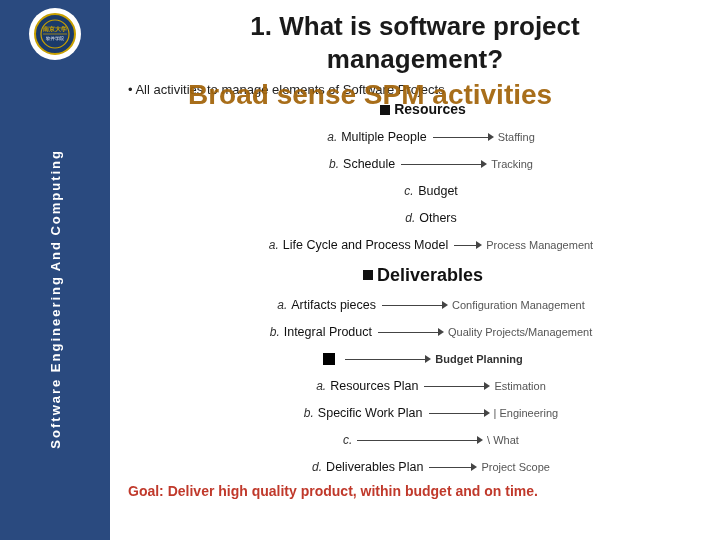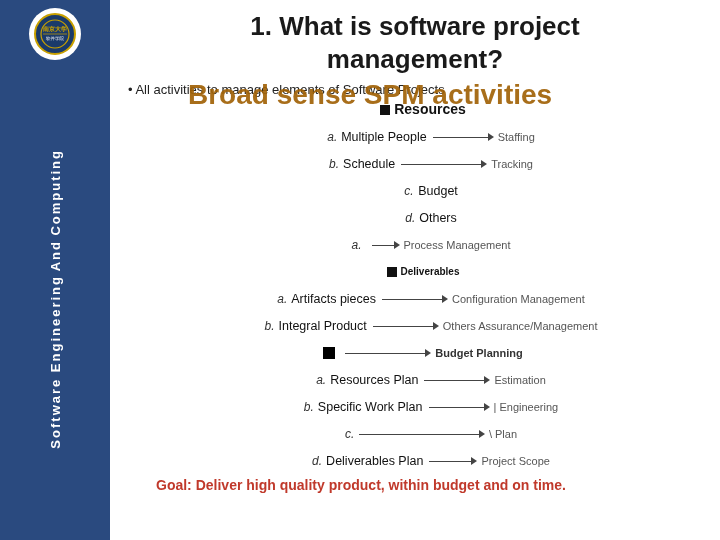--- a/index.html
+++ b/index.html
@@ -103,21 +103,20 @@
       opacity: 0.92;
     }
 
     
     .goal-line {
       margin-top: 6px;
       font-size: 14px;
       font-weight: bold;
       color: #c0392b;
       text-align: left;
-      margin-left: 28px;
     }
     .goal-line span {
       color: #c0392b;
     }
 
     
     .indent-1 { margin-left: 16px; }
     .indent-2 { margin-left: 32px; }
 
     .row-container {
@@ -245,49 +244,50 @@
     </div>
 
     <div class="list-row indent-2">
       <span class="letter-bullet">d.</span>
       <span>Others</span>
     </div>
 
 
     <div class="list-row indent-2">
       <span class="letter-bullet">a.</span>
+      <span>Life Cycle and Process Model</span>
       <div class="arrow-connector">
         <div class="line-seg" style="width:22px;"></div>
         <div class="arrowhead-right"></div>
         <span class="connector-label">Process Management</span>
       </div>
     </div>
 
     <div class="list-row indent-1">
       <span class="sq-bullet"></span>
-      <span style="font-weight:bold;font-size:10px;">Deliverables</span>
+      <span style="font-weight:bold;font-size:18px;">Deliverables</span>
     </div>
 
     <div class="list-row indent-2">
       <span class="letter-bullet">a.</span>
       <span>Artifacts pieces</span>
       <div class="arrow-connector">
         <div class="line-seg" style="width:60px;"></div>
         <div class="arrowhead-right"></div>
         <span class="connector-label">Configuration Management</span>
       </div>
     </div>
 
     <div class="list-row indent-2">
       <span class="letter-bullet">b.</span>
       <span>Integral Product</span>
       <div class="arrow-connector">
         <div class="line-seg" style="width:60px;"></div>
         <div class="arrowhead-right"></div>
-        <span class="connector-label">Others Assurance/Management</span>
+        <span class="connector-label">Quality Projects/Management</span>
       </div>
     </div>
 
     <div class="list-row indent-1">
       <span class="sq-bullet" style="background:#000;width:12px;height:12px;"></span>
       <div class="arrow-connector">
         <div class="line-seg" style="width:80px;"></div>
         <div class="arrowhead-right"></div>
         <span class="connector-label" style="font-weight:bold;color:#333;">Budget Planning</span>
       </div>
@@ -312,21 +312,21 @@
         <span class="connector-label">| Engineering</span>
       </div>
     </div>
 
     <div class="list-row indent-2">
       <span class="letter-bullet">c.</span>
       <span></span>
       <div class="arrow-connector" style="margin-left:0;">
         <div class="line-seg" style="width:120px;"></div>
         <div class="arrowhead-right"></div>
-        <span class="connector-label">\ Plan</span>
+        <span class="connector-label">\ What</span>
       </div>
     </div>
 
     <div class="list-row indent-2">
       <span class="letter-bullet">d.</span>
       <span>Deliverables Plan</span>
       <div class="arrow-connector">
         <div class="line-seg" style="width:42px;"></div>
         <div class="arrowhead-right"></div>
         <span class="connector-label">Project Scope</span>

